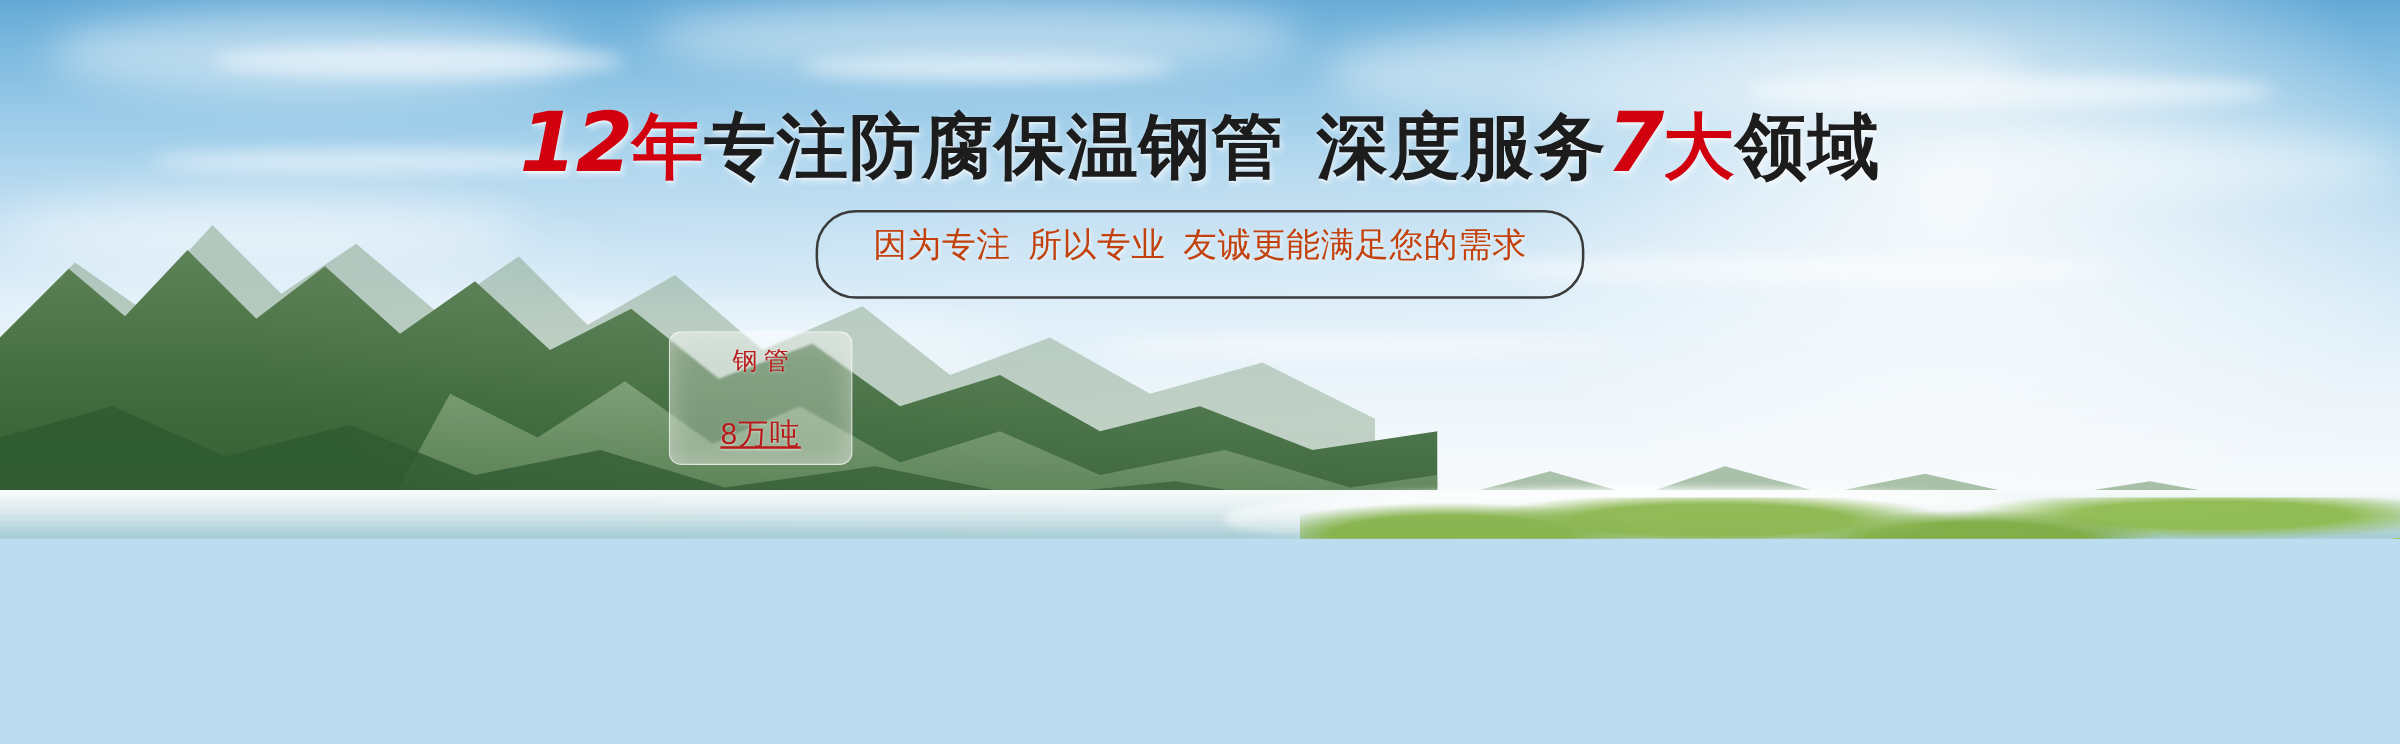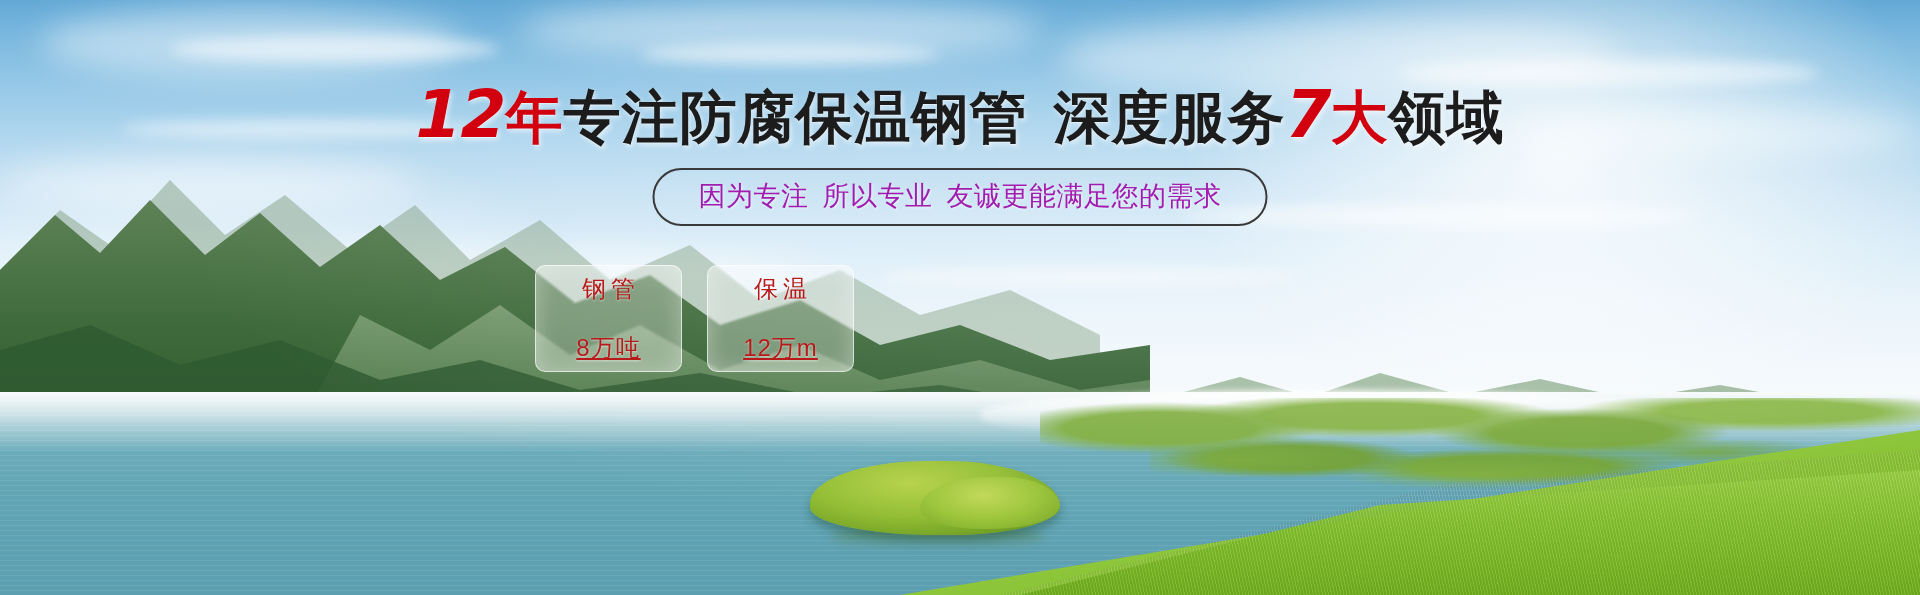--- a/index.html
+++ b/index.html
@@ -3,21 +3,21 @@
 <meta charset="utf-8">
 <style>
   html,body{margin:0;padding:0;}
   body{
     width:1920px;height:595px;overflow:hidden;
     font-family:"Liberation Sans","DejaVu Sans",sans-serif;
     background:#bcdcf0;
   }
 
   .banner{
-    position:relative;width:1920px;height:595px;overflow:hidden;
+    position:relative;width:1920px;height:431px;overflow:hidden;
   }
 
   
   .sky{
     position:absolute;left:0;top:0;width:1920px;height:420px;
     background:
       linear-gradient(to bottom,
         #63a9d6 0%,
         #7cb9df 9%,
         #95c8e7 20%,
@@ -163,25 +163,25 @@
     font-size:66px;
     font-family:"DejaVu Sans","Liberation Sans",sans-serif;
     font-style:italic;
     letter-spacing:-1px;
   }
   .headline .gap{display:inline-block;width:26px;}
 
   
   .pill{
     position:absolute;left:50%;top:168px;transform:translateX(-50%);
-    padding:9px 44px 11px;
+    padding:9px 44px 24px;
     border:2px solid #3a3a3a;
     border-radius:32px;
     font-size:27px;line-height:34px;
-    color:#a21caf;
+    color:#c2410c;
     letter-spacing:.5px;
     white-space:nowrap;
     background:transparent;
     text-shadow:1px 1px 3px rgba(255,255,255,.6);
   }
   .pill .sp{display:inline-block;width:14px;}
 
   
   .cards{
     position:absolute;left:535px;top:265px;
@@ -192,21 +192,21 @@
     border-radius:10px;
     background:rgba(255,255,255,.30);
     border:1px solid rgba(255,255,255,.70);
     box-shadow:inset 0 0 22px rgba(255,255,255,.35);
     backdrop-filter:blur(1px);
     display:flex;flex-direction:column;
     align-items:center;justify-content:center;
     color:#b81a1a;
   }
   .card .cat{
-    font-size:24px;line-height:26px;
+    font-size:20px;line-height:26px;
     letter-spacing:5px;
     text-indent:5px;
     font-weight:normal;
     margin-bottom:32px;
     text-shadow:0 1px 2px rgba(255,255,255,.5);
   }
   .card .val{
     font-size:24px;line-height:28px;
     letter-spacing:1px;
     text-shadow:0 1px 2px rgba(255,255,255,.5);
@@ -300,22 +300,16 @@
   <div class="cards">
 
     <div class="card">
       <div class="cat">钢管</div>
       <div class="val">
         <span>8万吨</span>
       </div>
     </div>
 
 
-    <div class="card">
-      <div class="cat">保温</div>
-      <div class="val">
-        <span>12万m</span>
-      </div>
-    </div>
 
   </div>
 
 </div>
 
 </body></html>

